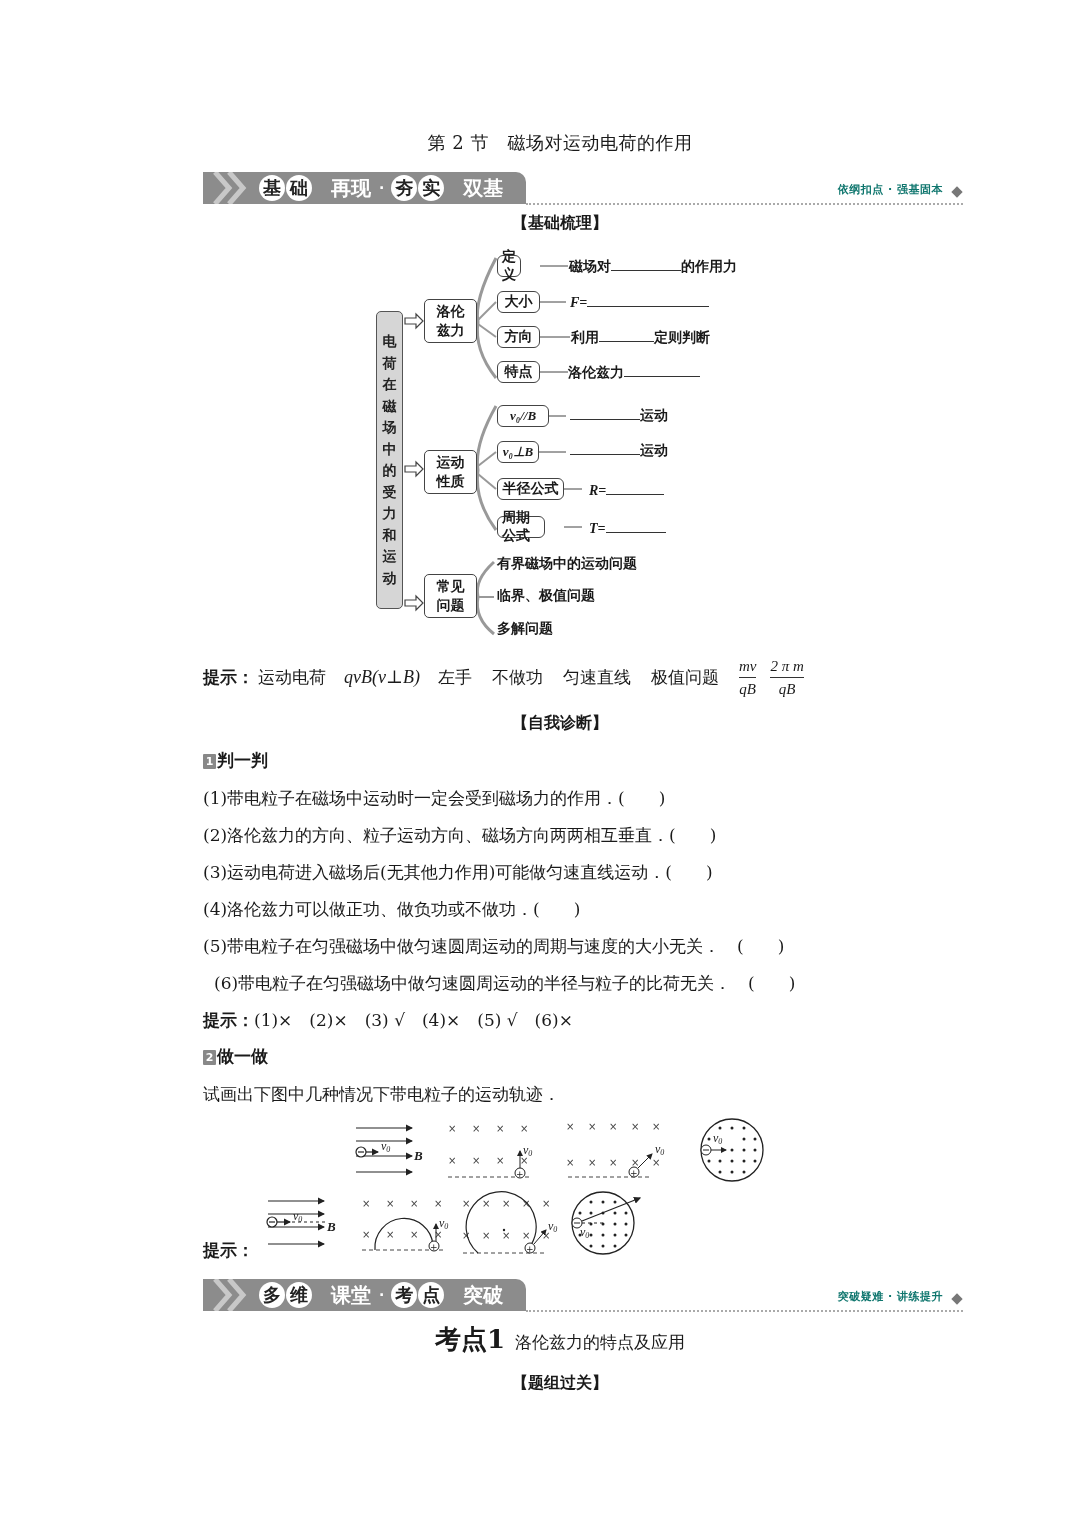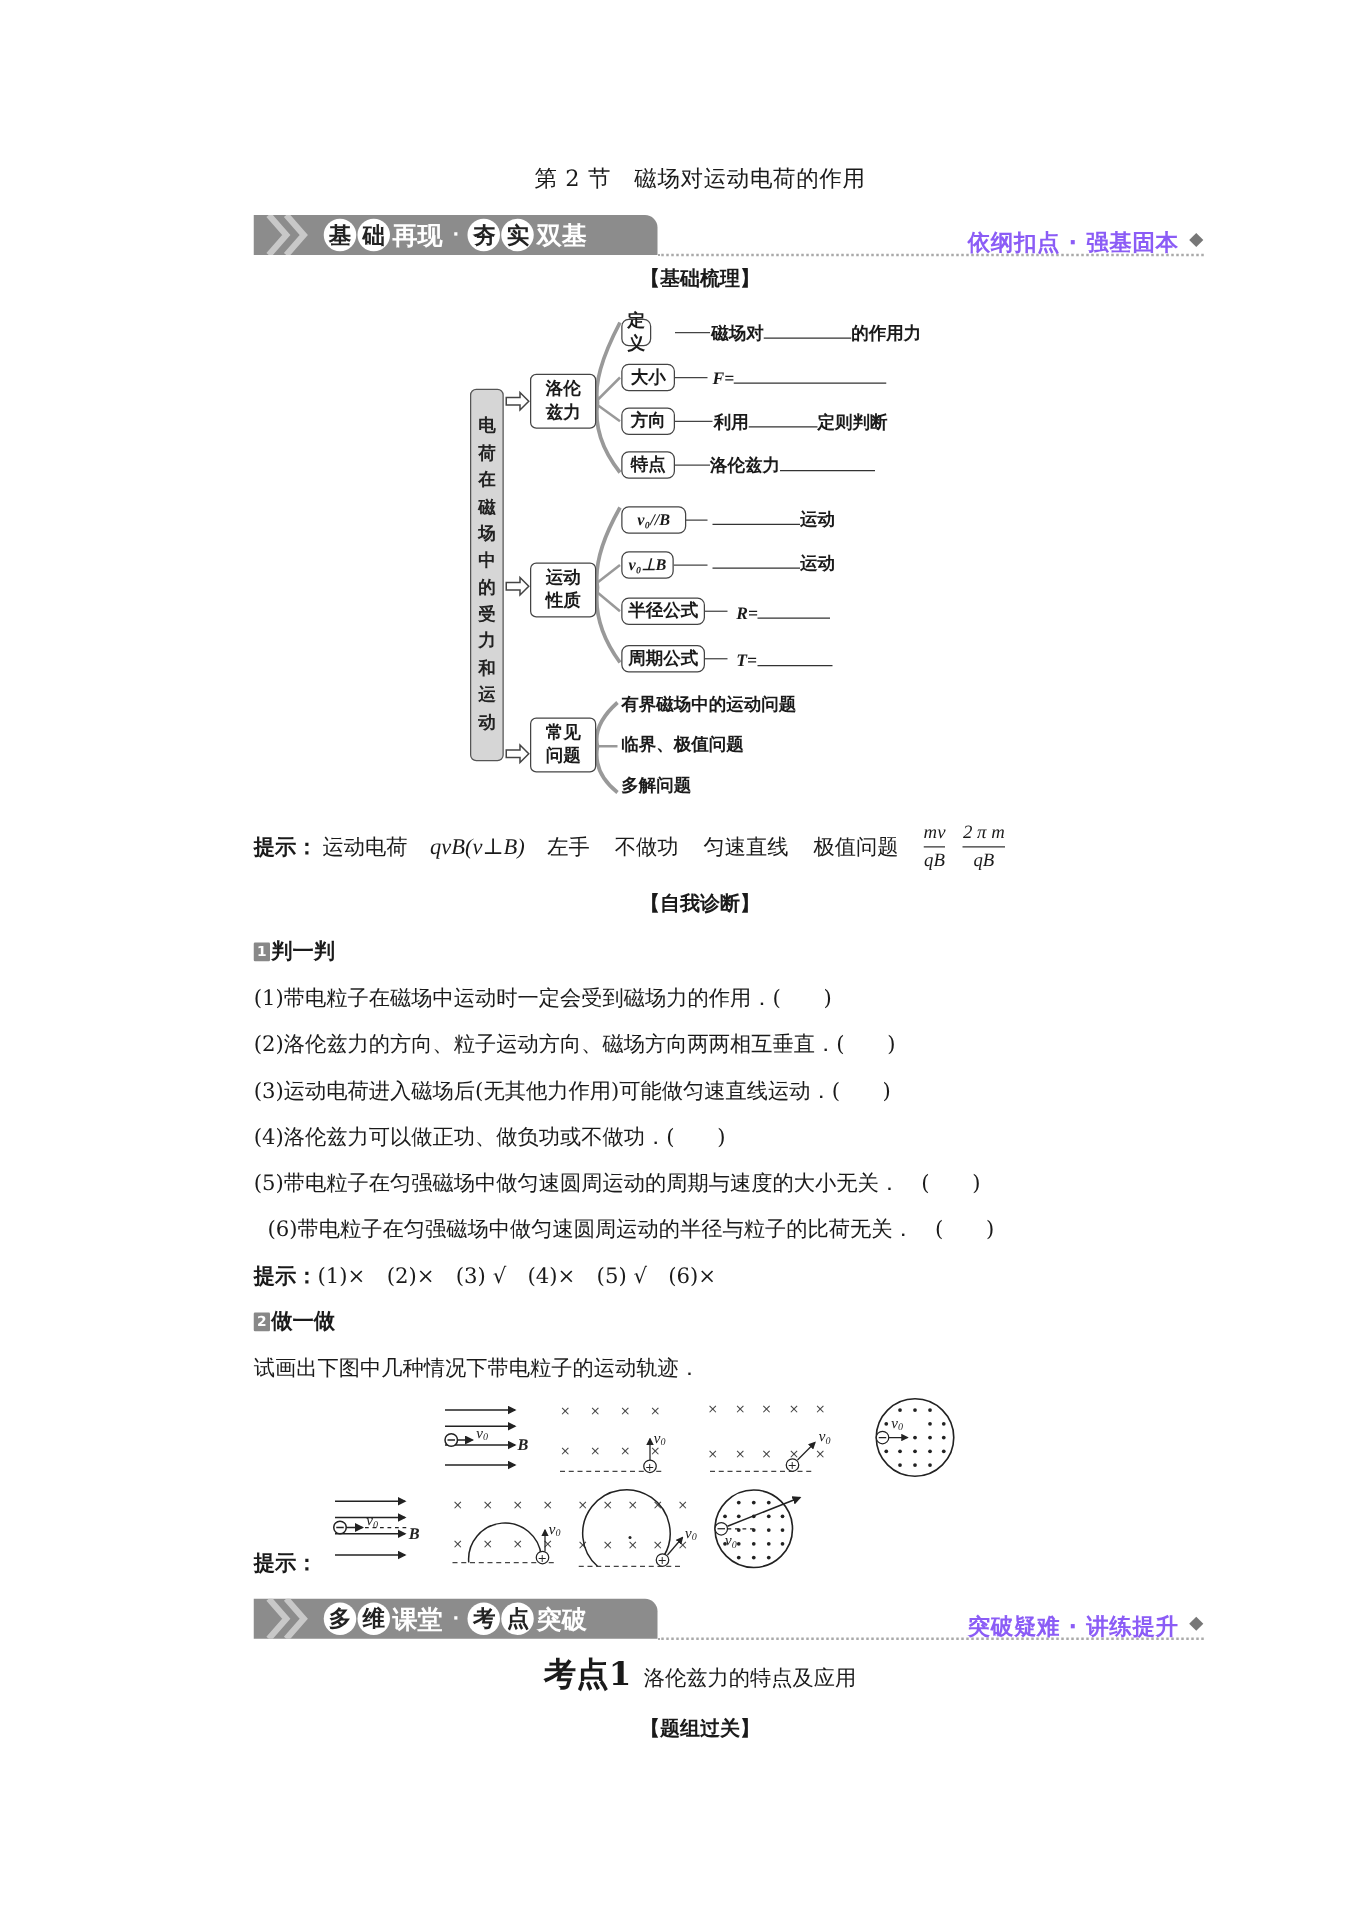--- a/index.html
+++ b/index.html
@@ -9,24 +9,24 @@
   .serif { font-family:"Liberation Serif","DejaVu Serif",serif; }
 
   .chapter-title { left:0; width:1120px; top:131px; text-align:center; font-size:18px; letter-spacing:0.5px; }
 
   
   .banner { left:203px; width:760px; height:40px; }
   .banner .band { position:absolute; left:0; top:4px; width:323px; height:32px; background:#8c8c8c; border-top-right-radius:10px; }
   .banner .chev { position:absolute; top:4px; left:8px; width:42px; height:32px; }
   .banner .title { position:absolute; left:56px; top:6px; height:28px; display:flex; align-items:center; gap:1px; color:#fff; font-family:"DejaVu Sans",sans-serif; font-weight:bold; font-size:20px; }
   .banner .title .circ { display:inline-flex; align-items:center; justify-content:center; width:26px; height:26px; border-radius:50%; background:#fff; color:#222; font-size:18px; }
-  .banner .title .plain { padding:0 1px; }
+  .banner .title .plain { padding:0 1px;margin-left:17px; }
   .banner .title .dot { padding:0 6px; font-size:14px; }
   .banner .dash { position:absolute; left:323px; right:0; top:35px; border-top:2px dotted #aaa; }
-  .banner .right { position:absolute; right:20px; top:14px; font-family:"DejaVu Sans",sans-serif; font-weight:bold; font-size:18px; color:#8b5cf6; letter-spacing:0.5px; }
+  .banner .right { position:absolute; right:20px; top:14px; font-family:"DejaVu Sans",sans-serif; font-weight:bold; font-size:11px; color:#0f766e; letter-spacing:0.5px; }
   .banner .diamond { position:absolute; right:2px; top:20px; width:8px; height:8px; background:#777; transform:rotate(45deg); }
 
   .bracket-head { left:0; width:1120px; text-align:center; font-family:"DejaVu Sans",sans-serif; font-weight:bold; font-size:16px; }
 
   
   .vbox { left:376px; top:311px; width:27px; height:298px; background:#d6d6d6; border:1.5px solid #555; border-radius:5px; display:flex; flex-direction:column; align-items:center; justify-content:center; font-family:"DejaVu Serif",serif; font-weight:bold; font-size:14px; line-height:21.5px; color:#222; }
   .node { border:1.5px solid #444; border-radius:5px; background:#fff; font-family:"DejaVu Serif",serif; font-weight:bold; font-size:14px; display:flex; align-items:center; justify-content:center; text-align:center; line-height:19px; }
   .leaf { border:1.5px solid #444; border-radius:6px; background:#fff; font-family:"DejaVu Serif",serif; font-weight:bold; font-size:14px; display:flex; align-items:center; justify-content:center; height:22px; padding:0 4px; }
   .txt { font-family:"DejaVu Serif",serif; font-weight:bold; font-size:14px; white-space:nowrap; }
   .blank { display:inline-block; border-bottom:1px solid #333; height:15px; vertical-align:baseline; }
@@ -159,21 +159,21 @@
   <div class="abs leaf ital" style="left:497px;top:441px;width:42px;font-size:13px;">v₀⊥B</div>
   <div class="abs txt" style="left:570px;top:440px;">
     <span class="blank" style="width:70px;"></span><span>运动</span>
   </div>
 
   <div class="abs leaf" style="left:497px;top:478px;width:67px;">半径公式</div>
   <div class="abs txt" style="left:589px;top:480px;">
     <span class="ital">R=</span><span class="blank" style="width:58px;"></span>
   </div>
 
-  <div class="abs leaf" style="left:497px;top:516px;width:67px;">周期公式</div>
+  <div class="abs leaf" style="left:497px;top:516px;width:48px;">周期公式</div>
   <div class="abs txt" style="left:589px;top:518px;">
     <span class="ital">T=</span><span class="blank" style="width:60px;"></span>
   </div>
 
   <div class="abs txt" style="left:497px;top:555px;">有界磁场中的运动问题</div>
   <div class="abs txt" style="left:497px;top:587px;">临界、极值问题</div>
   <div class="abs txt" style="left:497px;top:620px;">多解问题</div>
 </div>
 
 <div class="abs body-text" style="top:652px;height:50px;display:flex;align-items:center;">

